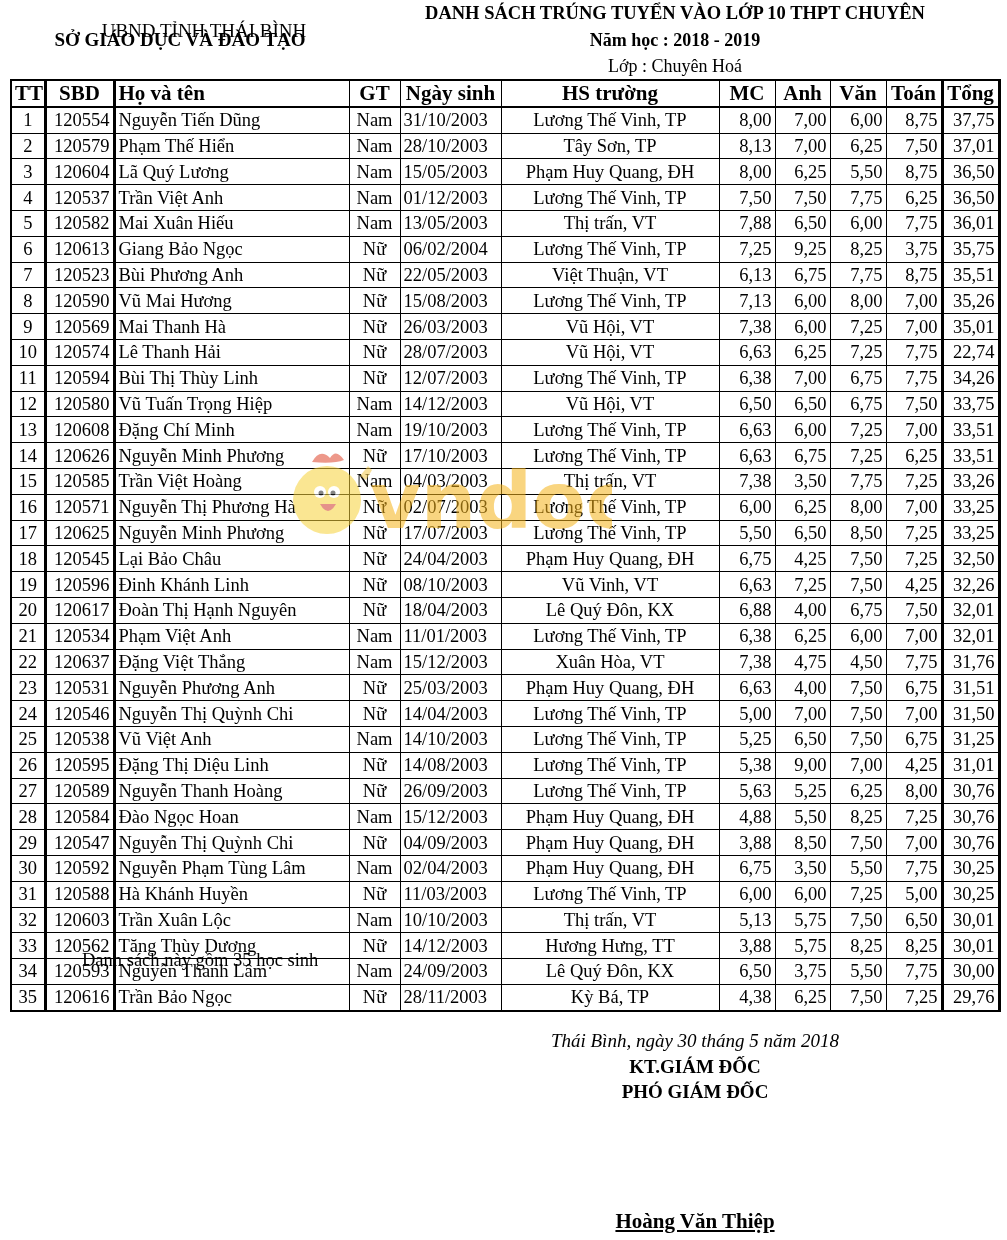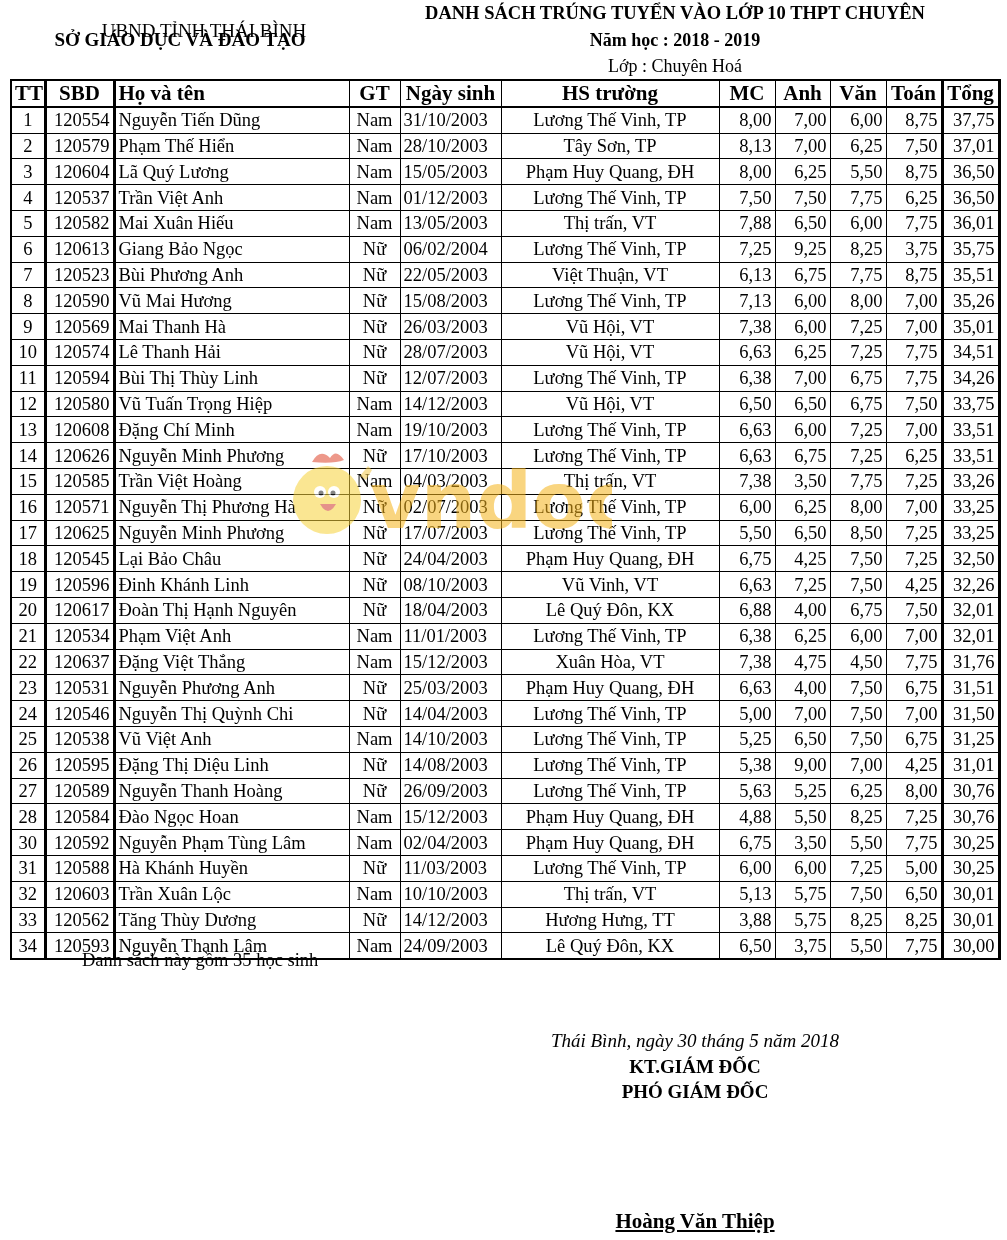--- a/index.html
+++ b/index.html
@@ -205,21 +205,21 @@
         <td class="c-tt">10</td>
         <td class="c-sbd">120574</td>
         <td class="c-name">Lê Thanh Hải</td>
         <td class="c-gt">Nữ</td>
         <td class="c-date">28/07/2003</td>
         <td class="c-school">Vũ Hội, VT</td>
         <td class="c-num">6,63</td>
         <td class="c-num">6,25</td>
         <td class="c-num">7,25</td>
         <td class="c-num">7,75</td>
-        <td class="c-total">34,51</td>
+        <td class="c-total">22,74</td>
       </tr>
       <tr>
         <td class="c-tt">11</td>
         <td class="c-sbd">120594</td>
         <td class="c-name">Bùi Thị Thùy Linh</td>
         <td class="c-gt">Nữ</td>
         <td class="c-date">12/07/2003</td>
         <td class="c-school">Lương Thế Vinh, TP</td>
         <td class="c-num">6,38</td>
         <td class="c-num">7,00</td>
@@ -439,20 +439,33 @@
         <td class="c-tt">28</td>
         <td class="c-sbd">120584</td>
         <td class="c-name">Đào Ngọc Hoan</td>
         <td class="c-gt">Nam</td>
         <td class="c-date">15/12/2003</td>
         <td class="c-school">Phạm Huy Quang, ĐH</td>
         <td class="c-num">4,88</td>
         <td class="c-num">5,50</td>
         <td class="c-num">8,25</td>
         <td class="c-num">7,25</td>
+        <td class="c-total">30,76</td>
+      </tr>
+      <tr>
+        <td class="c-tt">29</td>
+        <td class="c-sbd">120547</td>
+        <td class="c-name">Nguyễn Thị Quỳnh Chi</td>
+        <td class="c-gt">Nữ</td>
+        <td class="c-date">04/09/2003</td>
+        <td class="c-school">Phạm Huy Quang, ĐH</td>
+        <td class="c-num">3,88</td>
+        <td class="c-num">8,50</td>
+        <td class="c-num">7,50</td>
+        <td class="c-num">7,00</td>
         <td class="c-total">30,76</td>
       </tr>
       <tr>
         <td class="c-tt">30</td>
         <td class="c-sbd">120592</td>
         <td class="c-name">Nguyễn Phạm Tùng Lâm</td>
         <td class="c-gt">Nam</td>
         <td class="c-date">02/04/2003</td>
         <td class="c-school">Phạm Huy Quang, ĐH</td>
         <td class="c-num">6,75</td>
@@ -505,20 +518,33 @@
         <td class="c-sbd">120593</td>
         <td class="c-name">Nguyễn Thanh Lâm</td>
         <td class="c-gt">Nam</td>
         <td class="c-date">24/09/2003</td>
         <td class="c-school">Lê Quý Đôn, KX</td>
         <td class="c-num">6,50</td>
         <td class="c-num">3,75</td>
         <td class="c-num">5,50</td>
         <td class="c-num">7,75</td>
         <td class="c-total">30,00</td>
+      </tr>
+      <tr>
+        <td class="c-tt">35</td>
+        <td class="c-sbd">120616</td>
+        <td class="c-name">Trần Bảo Ngọc</td>
+        <td class="c-gt">Nữ</td>
+        <td class="c-date">28/11/2003</td>
+        <td class="c-school">Kỳ Bá, TP</td>
+        <td class="c-num">4,38</td>
+        <td class="c-num">6,25</td>
+        <td class="c-num">7,50</td>
+        <td class="c-num">7,25</td>
+        <td class="c-total">29,76</td>
       </tr>
     </tbody>
 </table>
 
 <div class="abs count-note">Danh sách này gồm 35 học sinh</div>
 <div class="abs sign-place">Thái Bình, ngày 30 tháng 5 năm 2018</div>
 <div class="abs sign-t1">KT.GIÁM ĐỐC</div>
 <div class="abs sign-t2">PHÓ GIÁM ĐỐC</div>
 <div class="abs sign-name">Hoàng Văn Thiệp</div>
 

